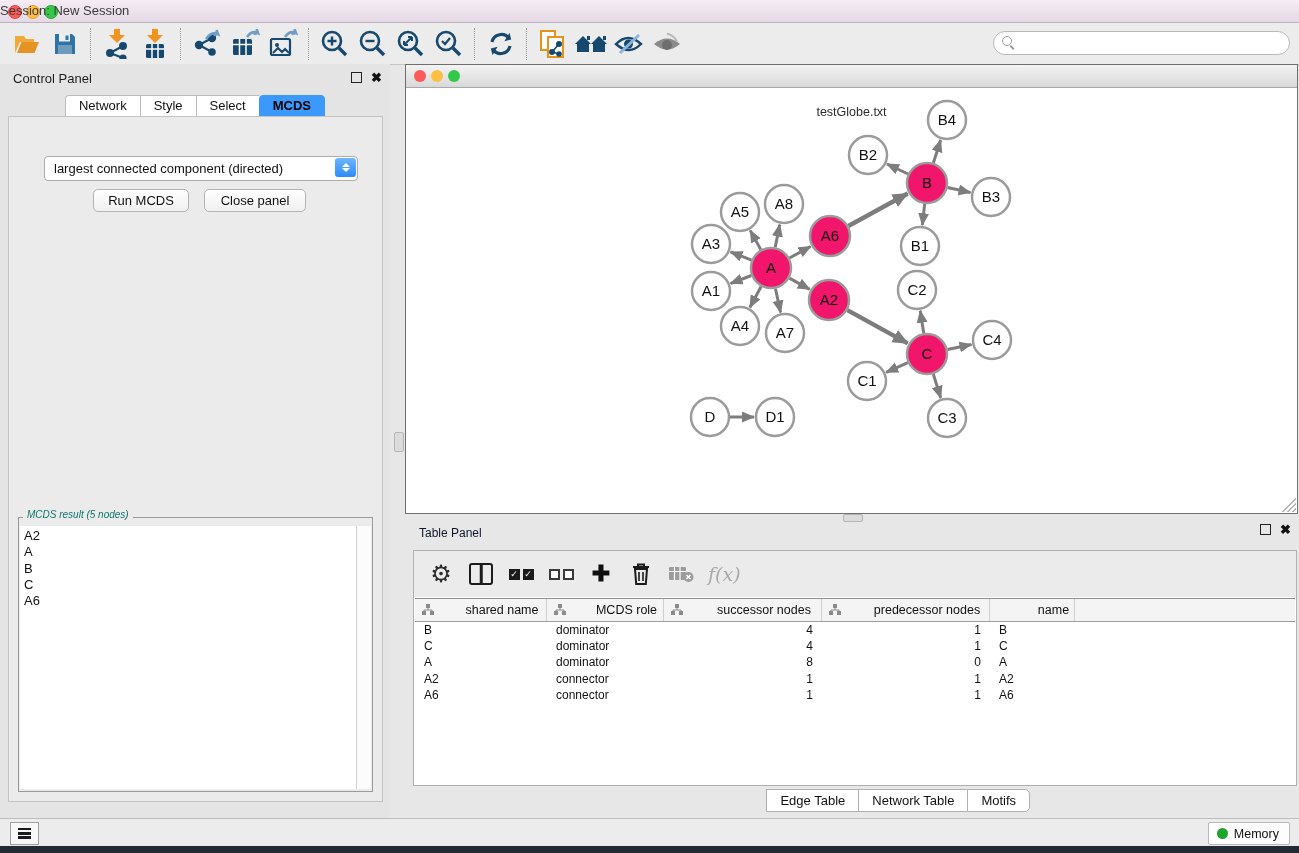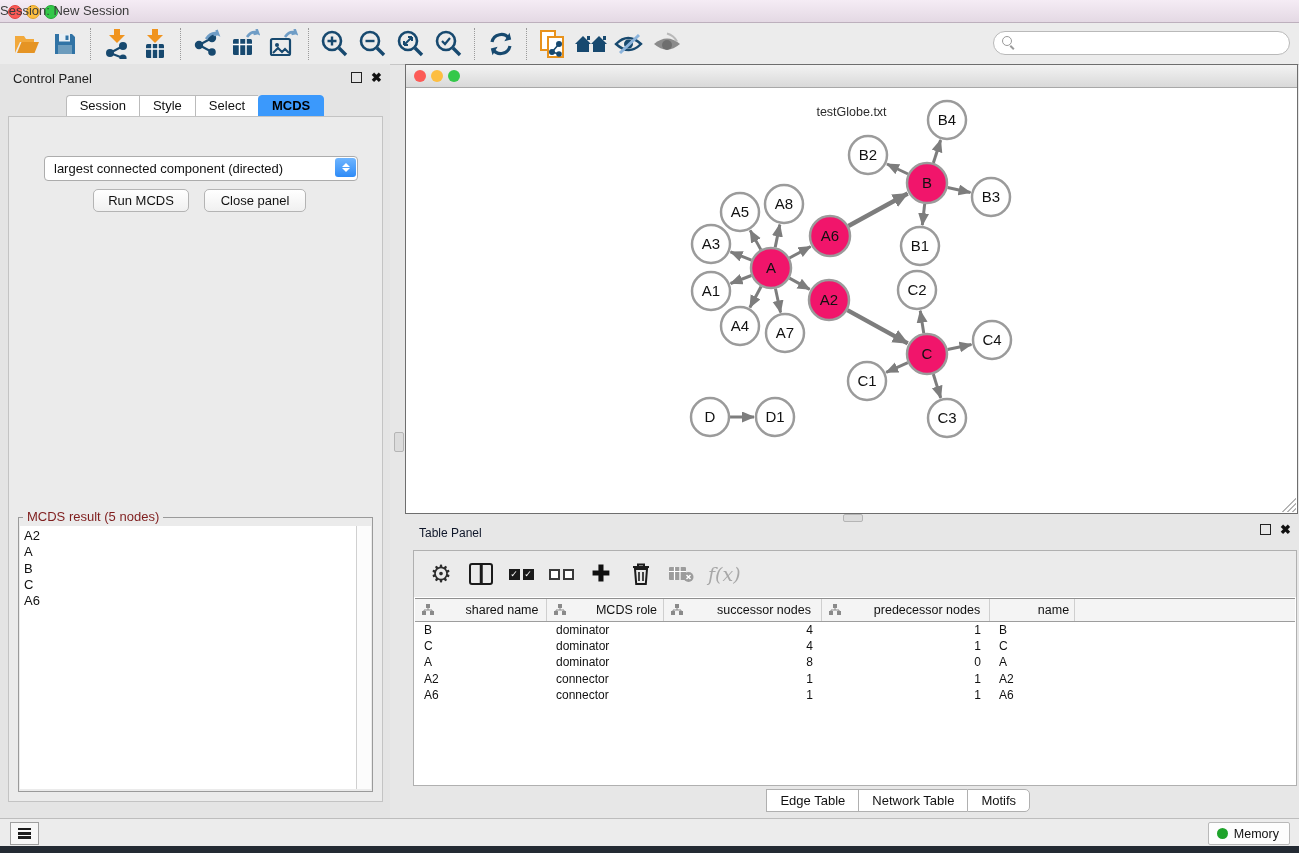--- a/index.html
+++ b/index.html
@@ -50,21 +50,21 @@
     align-items:center;justify-content:center;gap:1px;}
   .dd-step i{width:0;height:0;border-left:4px solid transparent;border-right:4px solid transparent;}
   .dd-step i.up{border-bottom:4px solid #fff;}
   .dd-step i.dn{border-top:4px solid #fff;}
   .cp-btn{position:absolute;top:72px;height:23px;background:linear-gradient(#ffffff,#f0f0f0);
     border:1px solid #b4b4b4;border-radius:5px;font-size:13px;color:#111;
     font-family:"Liberation Sans",sans-serif;}
   .run{left:84px;width:96px;}
   .closep{left:195px;width:102px;}
   .groupbox{position:absolute;left:9px;top:400px;width:353px;height:273px;border:1px solid #9a9a9a;}
-  .legend{position:absolute;left:4px;top:-9px;background:#ebebeb;padding:0 4px;font-size:13px;color:#7f1d1d;}
+  .legend{position:absolute;left:4px;top:-9px;background:#ebebeb;padding:0 4px;font-size:10px;color:#0f766e;font-style:italic;}
   .mcds-list{position:absolute;left:1px;top:8px;width:336px;height:263px;background:#fff;
     font-size:13px;color:#111;padding-top:2px;box-sizing:border-box;}
   .mcds-list div{padding:0 4px;line-height:16.3px;}
   .mcds-scroll{position:absolute;right:1px;top:8px;width:14px;height:263px;background:#fcfcfc;
     border-left:1px solid #d0d0d0;}
   
   .netwin{position:absolute;left:405px;top:64px;width:893px;height:450px;background:#fff;
     border:1.5px solid #6e6e6e;box-sizing:border-box;}
   .netwin-titlebar{position:absolute;left:0;top:0;width:100%;height:22px;
     background:linear-gradient(#f3f3f3,#d9d9d9);border-bottom:1px solid #a8a8a8;}
@@ -291,21 +291,21 @@
 
 <div class="cpanel">
   <div class="cpanel-hdr">
     <span class="t">Control Panel</span>
     <span class="winbtns">
       <span class="float-ic"></span>
       <span class="close-ic">✖</span>
     </span>
   </div>
   <div class="cp-tabs" id="cp-tabs">
-      <div class="cp-tab">Session</div>
+      <div class="cp-tab">Network</div>
       <div class="cp-tab">Style</div>
       <div class="cp-tab">Select</div>
       <div class="cp-tab active">MCDS</div>
     </div>
   <div class="cp-inner">
     <div class="dropdown">
       <span class="val">largest connected component (directed)</span>
       <span class="dd-step">
           <i class="up"></i>
           <i class="dn"></i>

